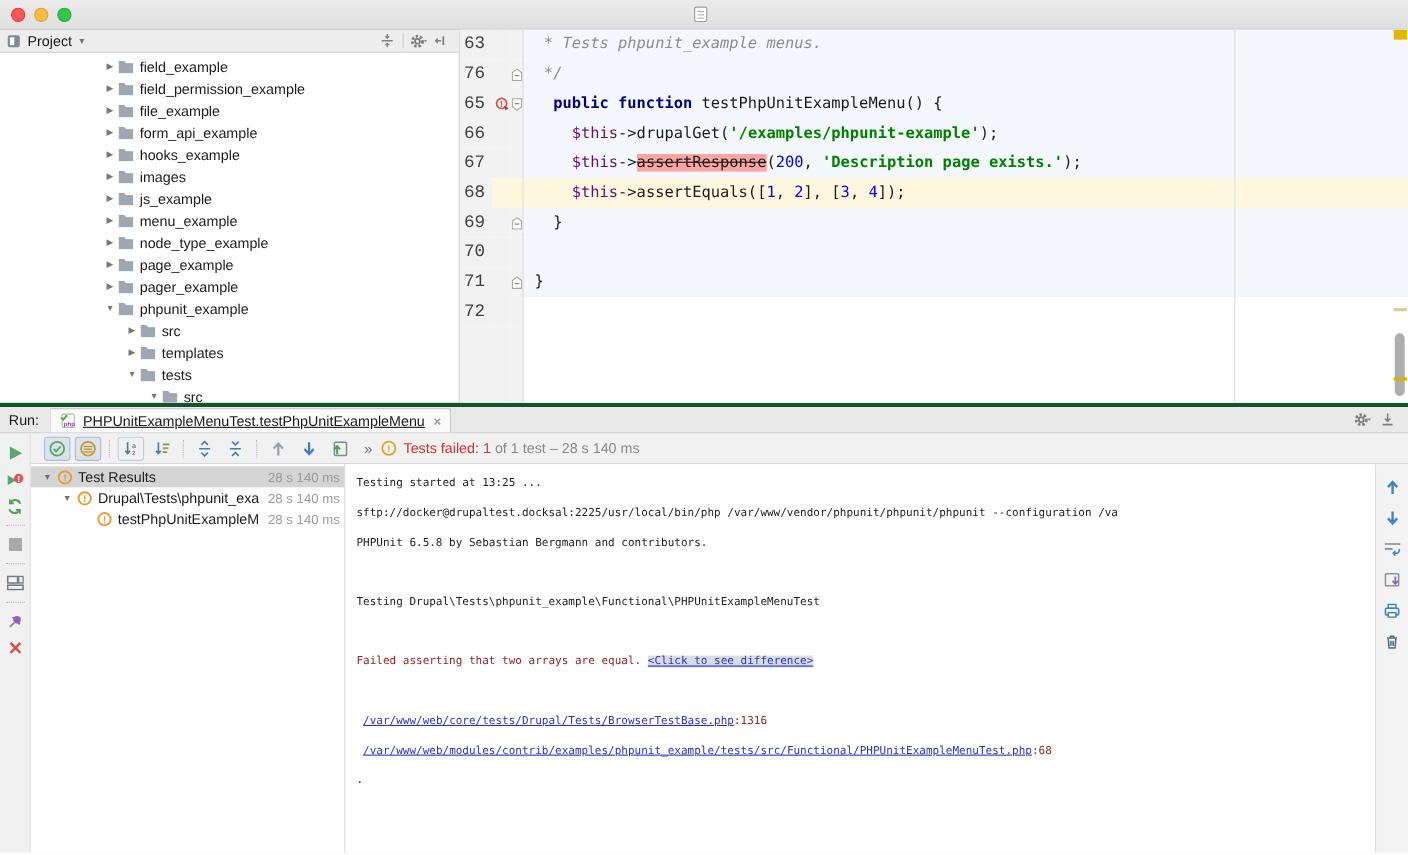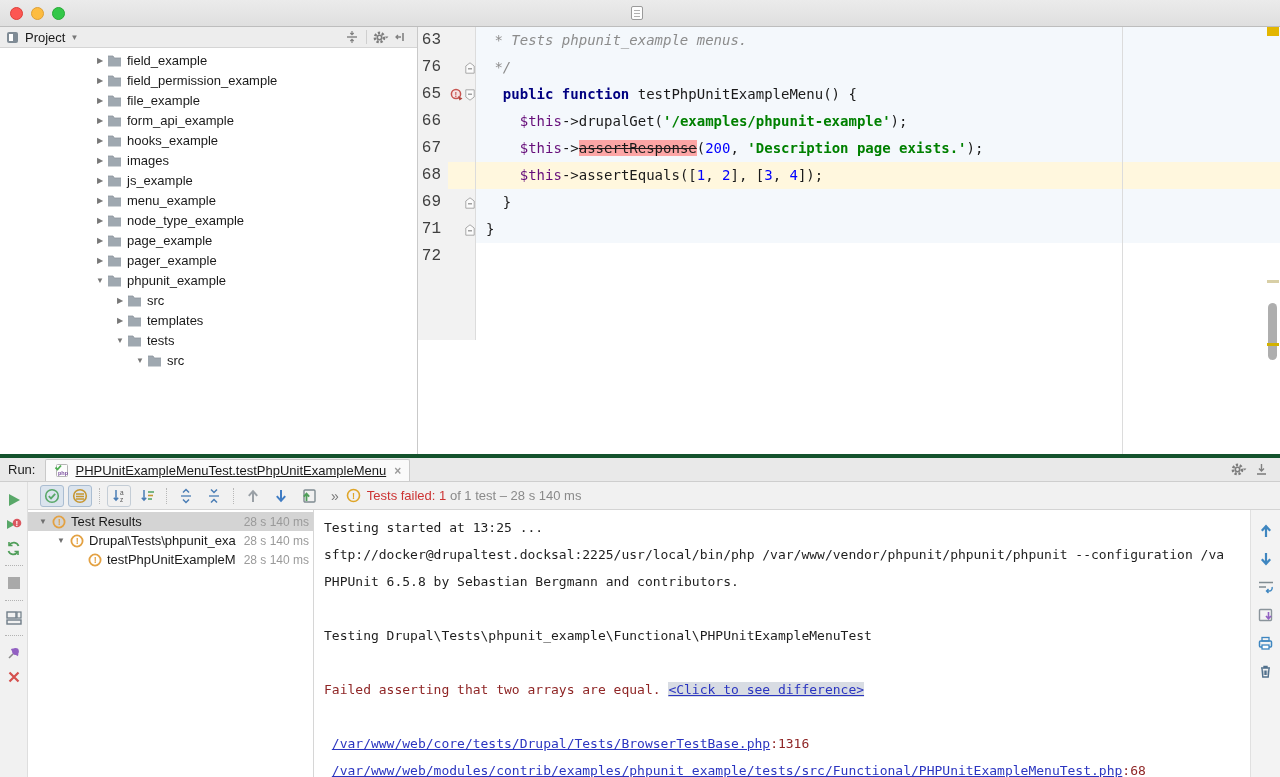--- a/index.html
+++ b/index.html
@@ -12,21 +12,21 @@
   .traffic { position:absolute; left:10px; top:7px; display:flex; gap:8px; }
   .tl { width:13px; height:13px; border-radius:50%; }
   .tl.red { background:#fc5753; border:1px solid #df3e37; }
   .tl.yel { background:#fdbc40; border:1px solid #de9f34; }
   .tl.grn { background:#33c748; border:1px solid #27aa35; }
   .title-doc { width:12px; height:14px; border:1px solid #9a9a9a; background:#fdfdfd; border-radius:2px; margin-right:6px; position:relative; }
   .title-doc:after { content:""; position:absolute; left:2px; top:3px; width:6px; height:1px; background:#b0b0b0; box-shadow:0 3px 0 #b0b0b0, 0 6px 0 #b0b0b0; }
   .title-text { color:#3a3a3a; font-size:13px; white-space:nowrap; }
 
   
-  .main { display:flex; height:427px; }
+  .main { display:flex; height:339px; }
 
   
   .project { width:418px; border-right:1px solid #c9c9c9; background:#fff; display:flex; flex-direction:column; }
   .pp-head { height:21px; background:#ededed; border-bottom:1px solid #d5d5d5; display:flex; align-items:center; padding:0 6px; }
   .pp-ico { width:13px; height:13px; margin-right:6px; }
   .pp-label { font-size:13px; color:#1a1a1a; }
   .pp-caret { color:#777; font-size:8px; margin-left:5px; }
   .pp-sp { flex:1; }
   .pp-btn { width:20px; height:18px; display:flex; align-items:center; justify-content:center; }
   .pp-sep { width:1px; height:14px; background:#cfcfcf; margin:0 4px; }
@@ -91,21 +91,21 @@
 
   .run-content { flex:1; display:flex; min-height:0; }
   .test-tree { width:286px; background:#fff; border-right:1px solid #d6d6d6; padding-top:2px; flex:none; overflow:hidden; }
   .tt-row { height:19px; display:flex; align-items:center; white-space:nowrap; }
   .tt-row.sel { background:#d4d4d4; }
   .tt-arr { width:18px; text-align:center; color:#6f6f6f; font-size:8px; flex:none; }
   .tt-lbl { color:#1a1a1a; margin-left:5px; overflow:hidden; flex:1; }
   .tt-time { color:#9a9a9a; font-size:12px; padding:0 4px 0 4px; flex:none; }
 
   .console { flex:1; background:#fff; padding:4px 0 0 10px; font-family:"DejaVu Sans Mono", monospace;
-    font-size:13px; overflow:hidden; min-width:0; }
+    font-size:10px; overflow:hidden; min-width:0; }
   .cline { height:27px; line-height:27px; white-space:pre; overflow:hidden; }
   .cs-p { color:#1e1e1e; }
   .cs-e { color:#8f2626;margin-top:48px; }
   .cs-l { color:#2b35c0; text-decoration:underline; }
   .cs-lh { color:#2b35c0; text-decoration:underline; background:#d8dce3; }
 
   .console-icons { width:30px; background:#f3f3f3; border-left:1px solid #e0e0e0; display:flex; flex-direction:column; align-items:center; padding-top:10px; flex:none; }
   .ci-btn { width:22px; height:22px; display:flex; align-items:center; justify-content:center; margin-bottom:6px; }
 
   svg { display:block; }
@@ -376,20 +376,26 @@
         <div class="ed-row bg-blue">
           <div class="g-num">69</div>
           <div class="g-icon"></div>
           <div class="g-fold">
             <svg width="10" height="12" viewBox="0 0 10 12">
               <path d="M5 0.8 L9.2 4 V11.2 H0.8 V4 Z" fill="#fbfbfb" stroke="#a8a8a8"></path>
               <path d="M3 6.8 h4" stroke="#8c8c8c" stroke-width="1.2"></path>
             </svg>
           </div>
           <div class="g-code"><span class="t-p">  }</span></div>
+        </div>
+        <div class="ed-row bg-blue">
+          <div class="g-num">70</div>
+          <div class="g-icon"></div>
+          <div class="g-fold"></div>
+          <div class="g-code"></div>
         </div>
         <div class="ed-row bg-blue">
           <div class="g-num">71</div>
           <div class="g-icon"></div>
           <div class="g-fold">
             <svg width="10" height="12" viewBox="0 0 10 12">
               <path d="M5 0.8 L9.2 4 V11.2 H0.8 V4 Z" fill="#fbfbfb" stroke="#a8a8a8"></path>
               <path d="M3 6.8 h4" stroke="#8c8c8c" stroke-width="1.2"></path>
             </svg>
           </div>

